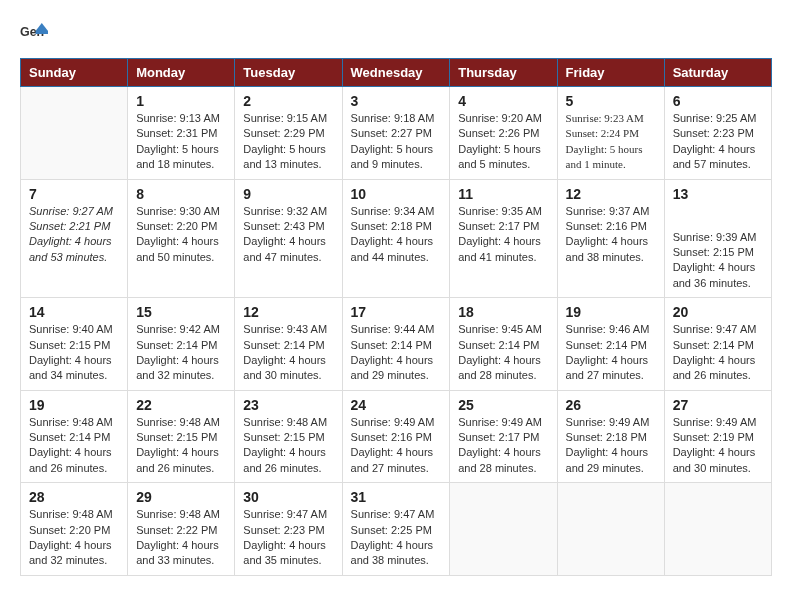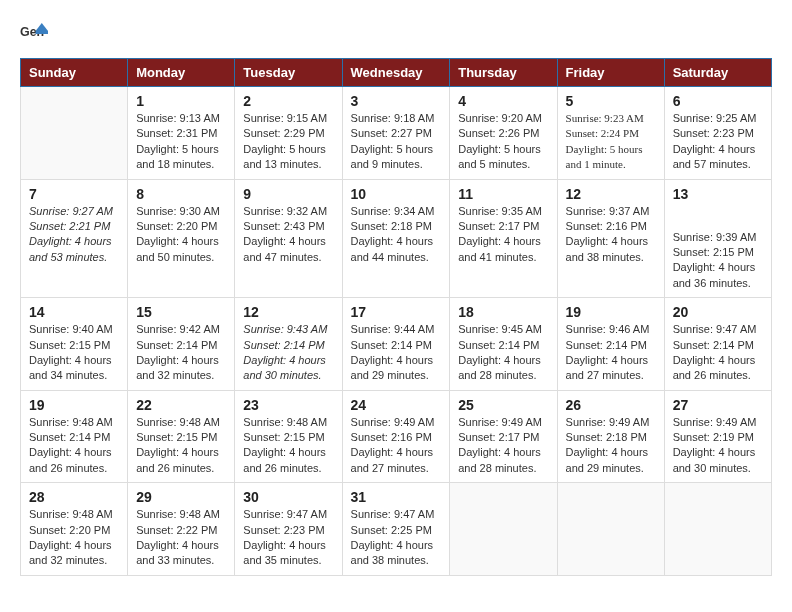--- a/index.html
+++ b/index.html
@@ -213,21 +213,21 @@
         </td>
         <td>
           <span class="day-number">15</span>
           <div class="day-info" style="white-space: pre-line;">Sunrise: 9:42 AM
 Sunset: 2:14 PM
 Daylight: 4 hours
 and 32 minutes.</div>
         </td>
         <td>
           <span class="day-number">12</span>
-          <div class="day-info" style="white-space: pre-line; font-style: italic;">Sunrise: 9:43 AM
+          <div class="day-info" style="white-space: pre-line;">Sunrise: 9:43 AM
 Sunset: 2:14 PM
 Daylight: 4 hours
 and 30 minutes.</div>
         </td>
         <td>
           <span class="day-number">17</span>
           <div class="day-info" style="white-space: pre-line;">Sunrise: 9:44 AM
 Sunset: 2:14 PM
 Daylight: 4 hours
 and 29 minutes.</div>

